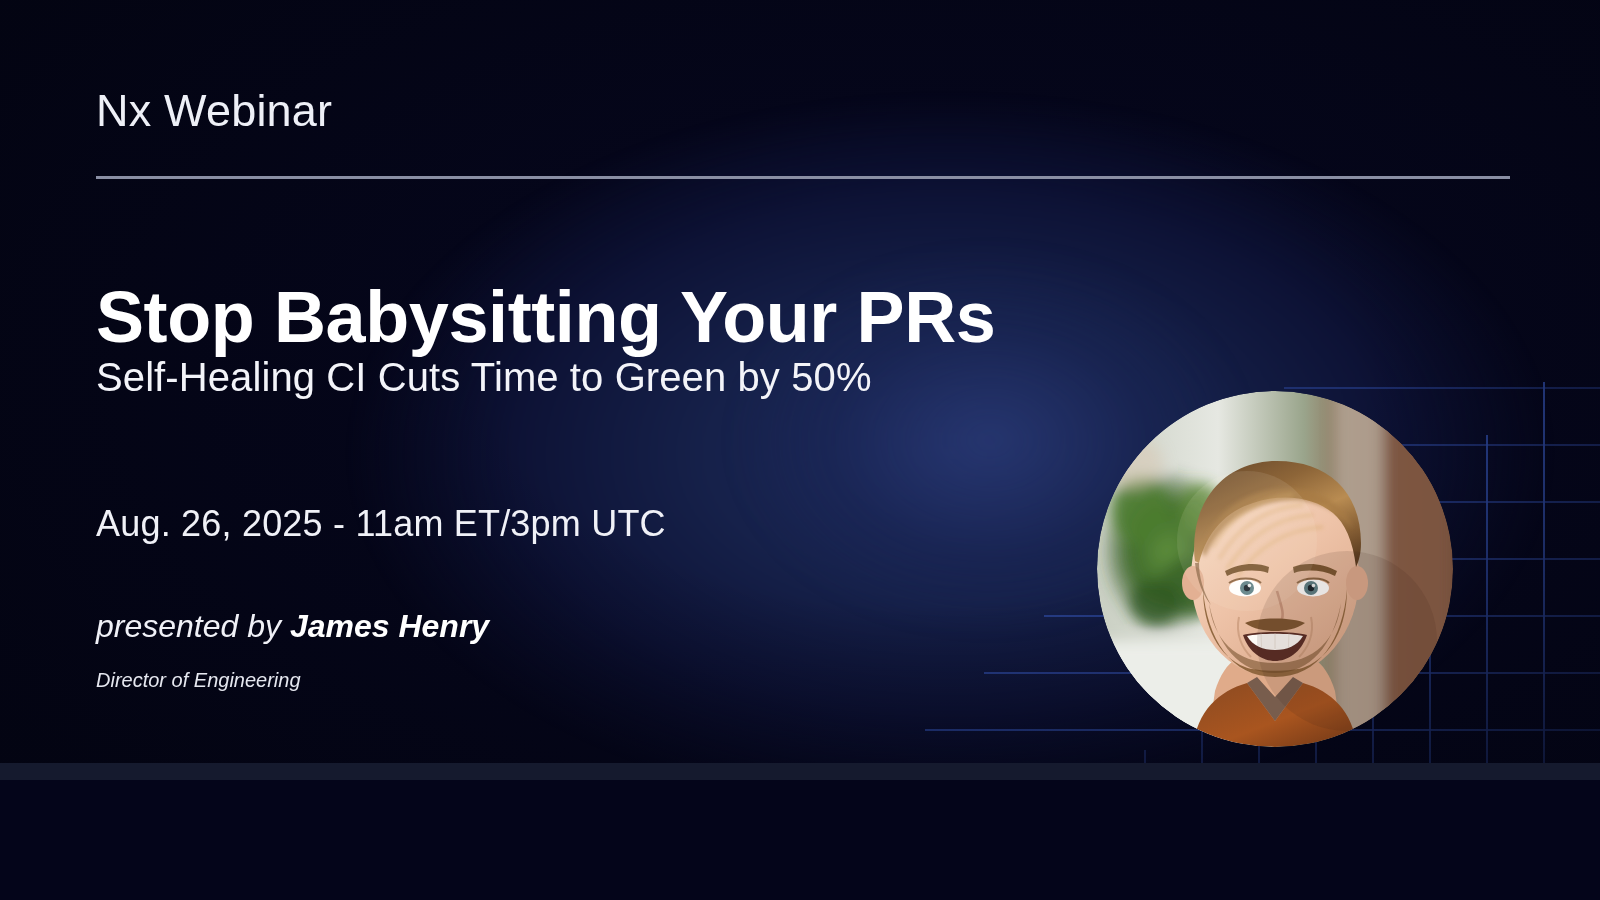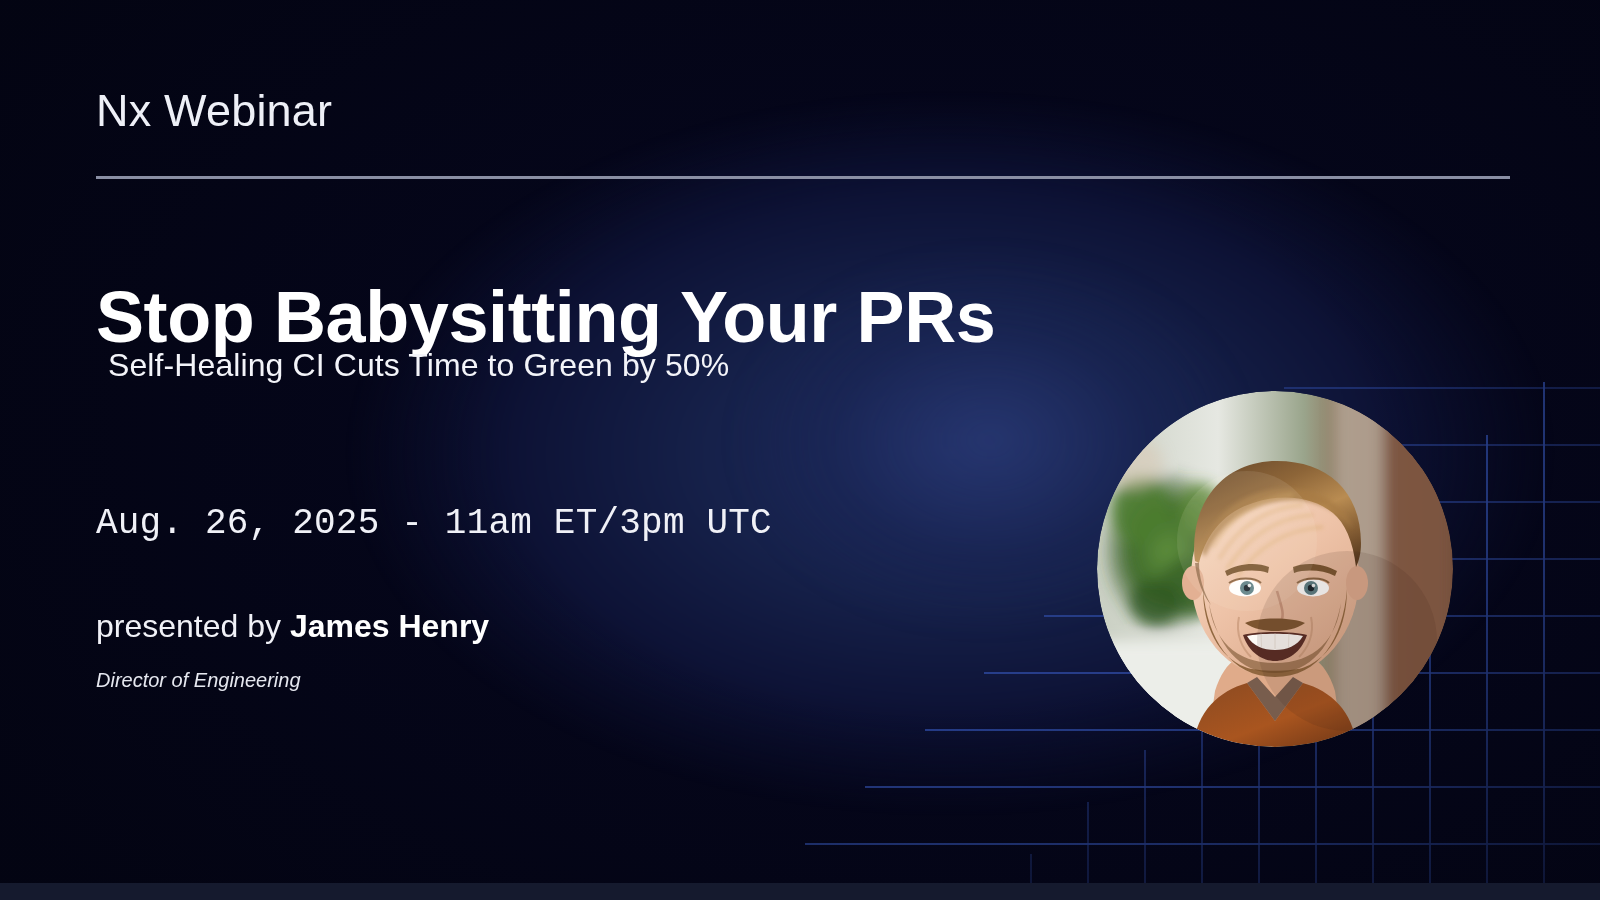--- a/index.html
+++ b/index.html
@@ -5,21 +5,21 @@
 <style>
   html, body {
     margin: 0;
     padding: 0;
     background: #04051a;
   }
 
   #stage {
     position: relative;
     width: 1600px;
-    height: 900px;
+    height: 780px;
     overflow: hidden;
     background: #ef4444;
     font-family: "Liberation Sans", "DejaVu Sans", sans-serif;
     -webkit-font-smoothing: antialiased;
   }
 
   
   .bg-base {
     position: absolute;
     inset: 0;
@@ -125,52 +125,52 @@
     font-size: 72px;
     font-weight: 700;
     color: #ffffff;
     letter-spacing: -0.4px;
     line-height: 1.06;
     white-space: nowrap;
   }
 
   .subhead {
     position: absolute;
-    left: 12px;
+    left: 0;
     top: 314px;
     width: 1000px;
-    font-size: 32px;
+    font-size: 40px;
     font-weight: 300;
     color: #f3f4f9;
     line-height: 1.52;
     letter-spacing: 0.1px;
   }
 
   .datetime {
     position: absolute;
     left: 0;
     top: 506px;
     font-size: 36px;
     font-weight: 300;
     color: #f0f1f7;
     letter-spacing: 0.2px;
     line-height: 1;
     white-space: nowrap;
-    font-family: Liberation Mono, monospace;
   }
 
   .presented {
     position: absolute;
     left: 0;
     top: 610px;
     font-size: 32px;
     font-weight: 300;
     color: #f0f1f7;
     line-height: 1;
     white-space: nowrap;
+    font-style: italic;
   }
   .presented .name {
     font-weight: 700;
     color: #ffffff;
   }
 
   .role {
     position: absolute;
     left: 0;
     top: 670px;

